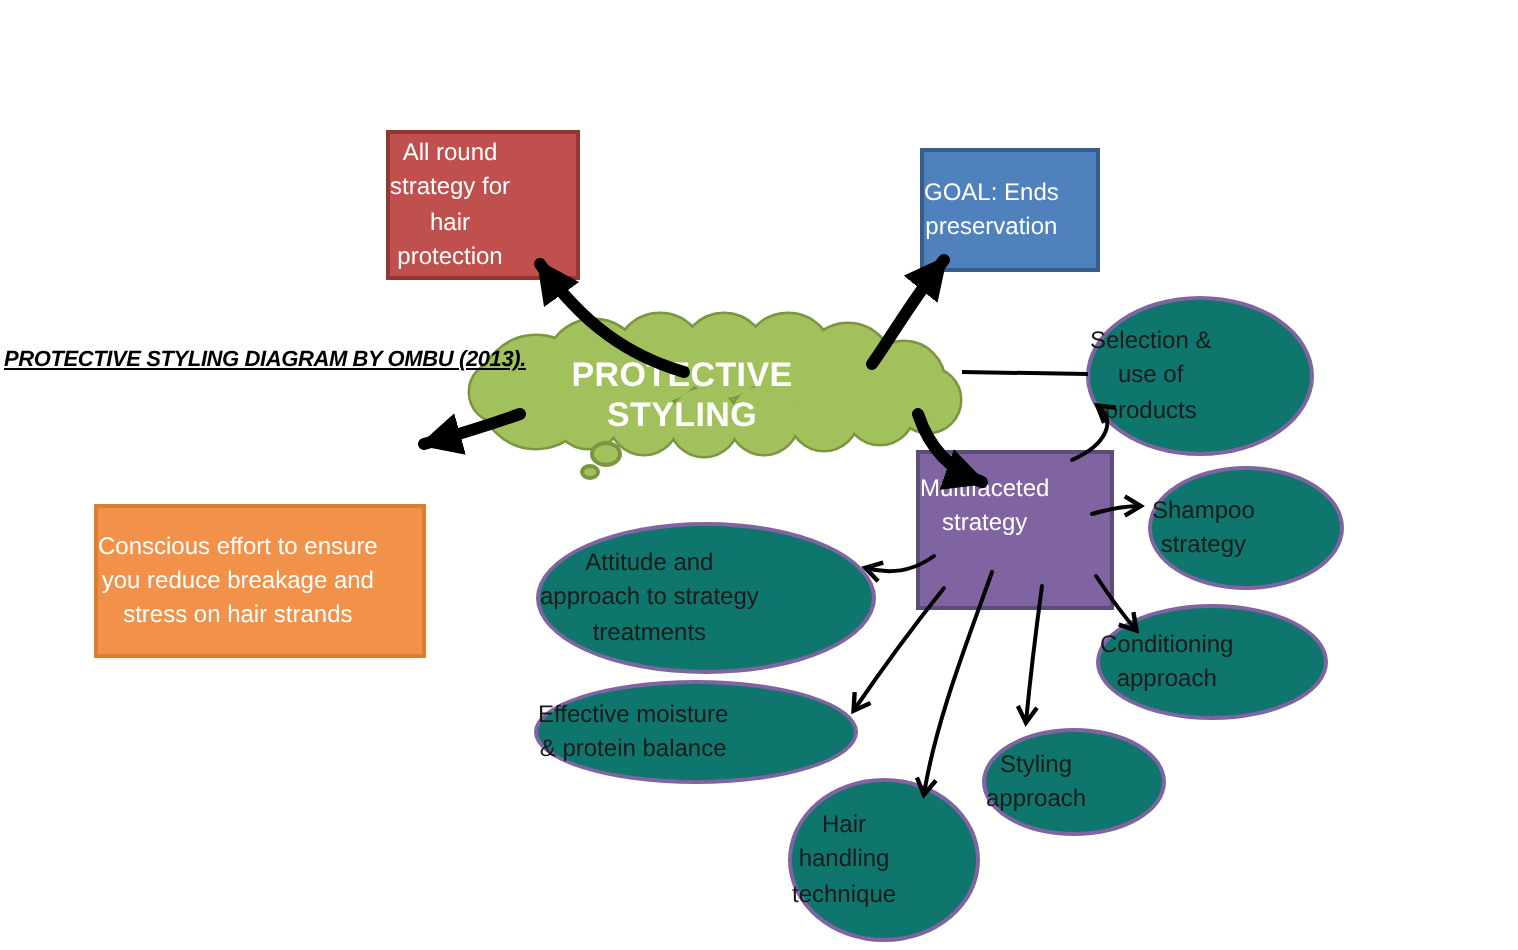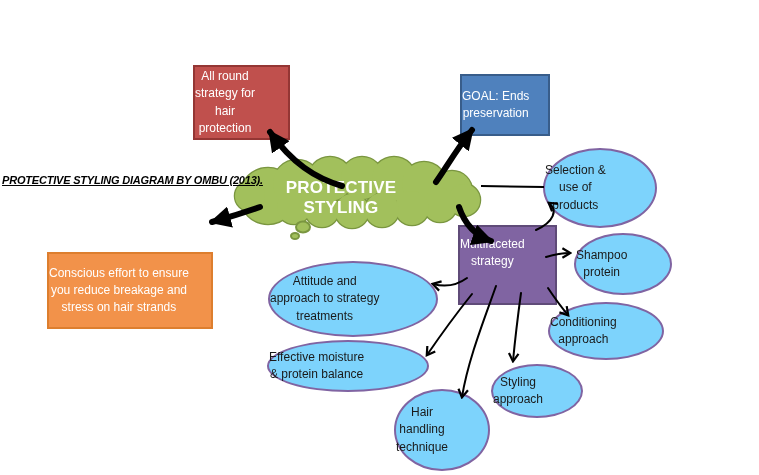--- a/index.html
+++ b/index.html
@@ -24,21 +24,21 @@
     text-align:center;white-space:pre-line;box-sizing:border-box;
     font-size:12px;line-height:1.42;
   }
   .box{border-width:2.5px;border-style:solid;color:#ffffff;}
   .box.red{left:193px;top:65px;width:97px;height:75px;background:var(--red_fill);border-color:var(--red_border);}
   .box.blue{left:448px;top:74px;width:90px;height:62px;background:var(--blue_fill);border-color:var(--blue_border);margin-left:12px;}
   .box.orange{left:47px;top:210px;width:166px;height:77px;background:var(--orange_fill);border-color:var(--orange_border);margin-top:42px;}
   .box.purple{left:458px;top:225px;width:99px;height:80px;background:var(--purple_fill);border-color:var(--purple_border);align-items:flex-start;padding-top:9px;}
   .ellipse{
     border:2.5px solid var(--ellipse_border);border-radius:50%;
-    background:#7dd3fc;color:#1a1a1a;
+    background:#0f766e;color:#1a1a1a;
   }
   .ellipse.selection{left:543px;top:148px;width:114px;height:80px;}
   .ellipse.shampoo{left:574px;top:233px;width:98px;height:62px;}
   .ellipse.conditioning{left:548px;top:302px;width:116px;height:58px;}
   .ellipse.styling{left:491px;top:364px;width:92px;height:54px;}
   .ellipse.hair{left:394px;top:389px;width:96px;height:82px;}
   .ellipse.moisture{left:267px;top:340px;width:162px;height:52px;}
   .ellipse.attitude{left:268px;top:261px;width:170px;height:76px;}
   .cloud-label{
     position:absolute;z-index:2;left:246px;top:178px;width:190px;
@@ -124,21 +124,21 @@
 strategy</span>
   </div>
 
   <div class="node ellipse selection">
     <span>Selection &amp;
 use of
 products</span>
   </div>
   <div class="node ellipse shampoo">
     <span>Shampoo
-protein</span>
+strategy</span>
   </div>
   <div class="node ellipse conditioning">
     <span>Conditioning
 approach</span>
   </div>
   <div class="node ellipse styling">
     <span>Styling
 approach</span>
   </div>
   <div class="node ellipse hair">

